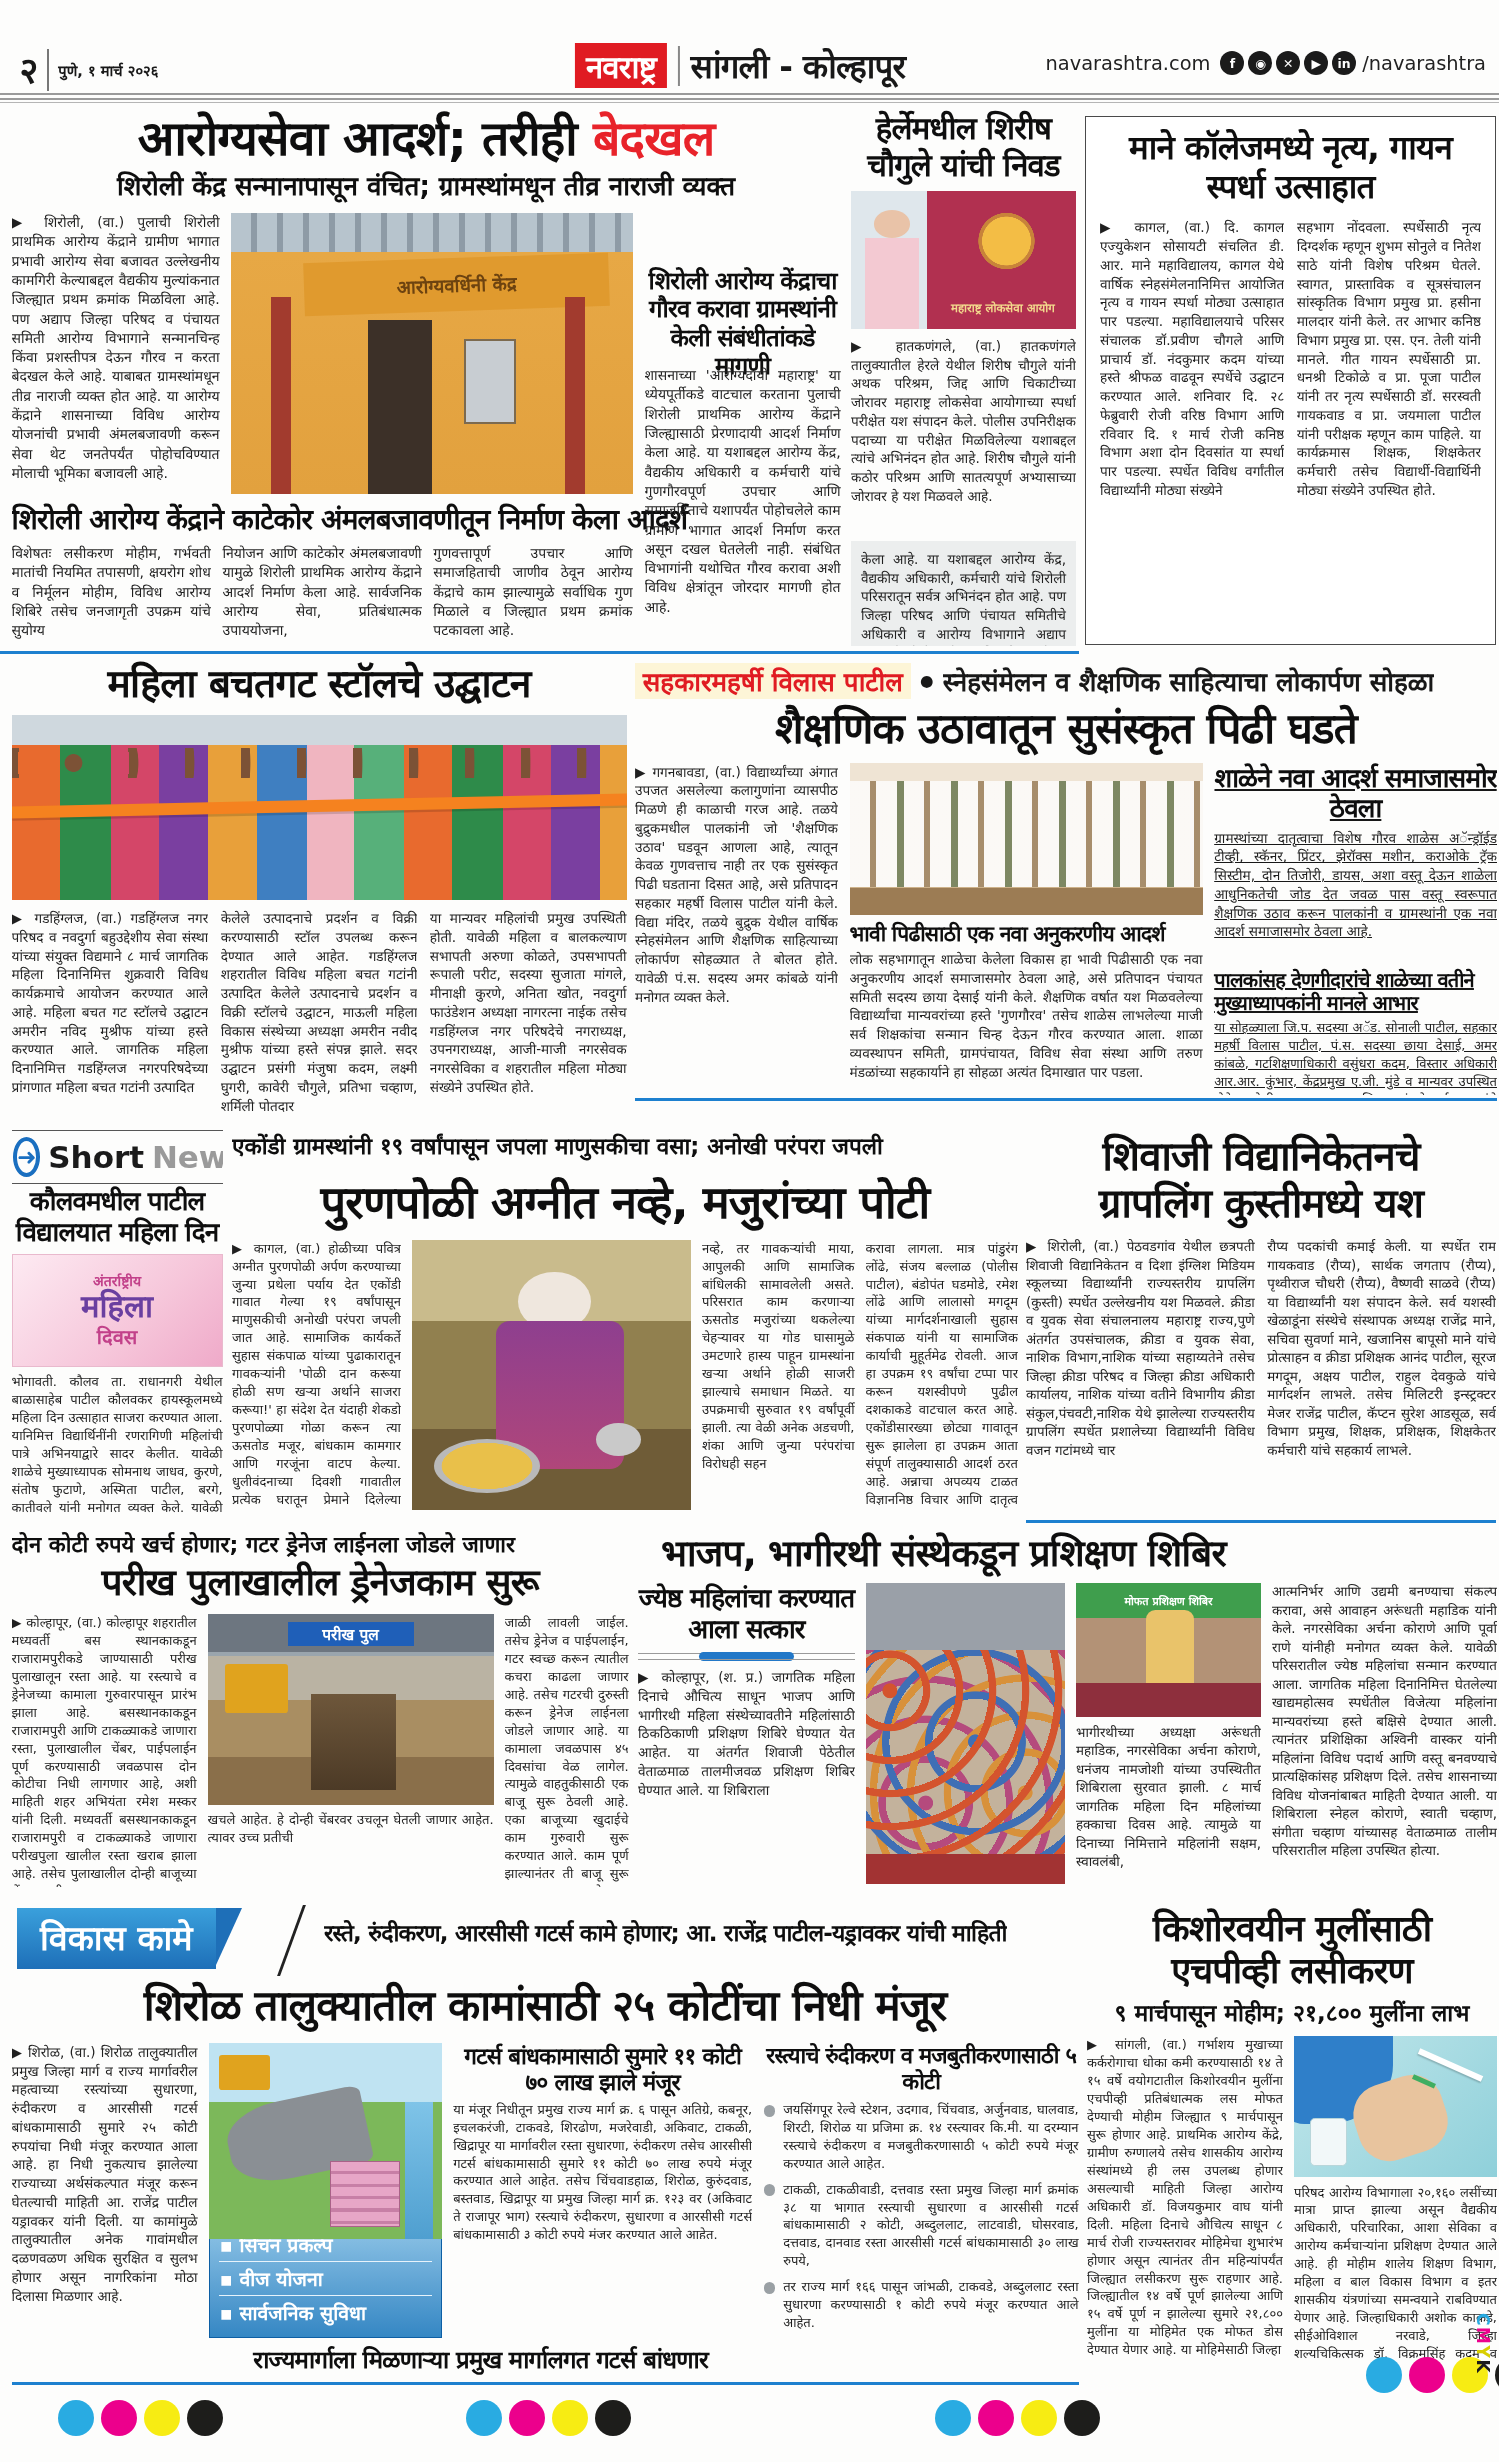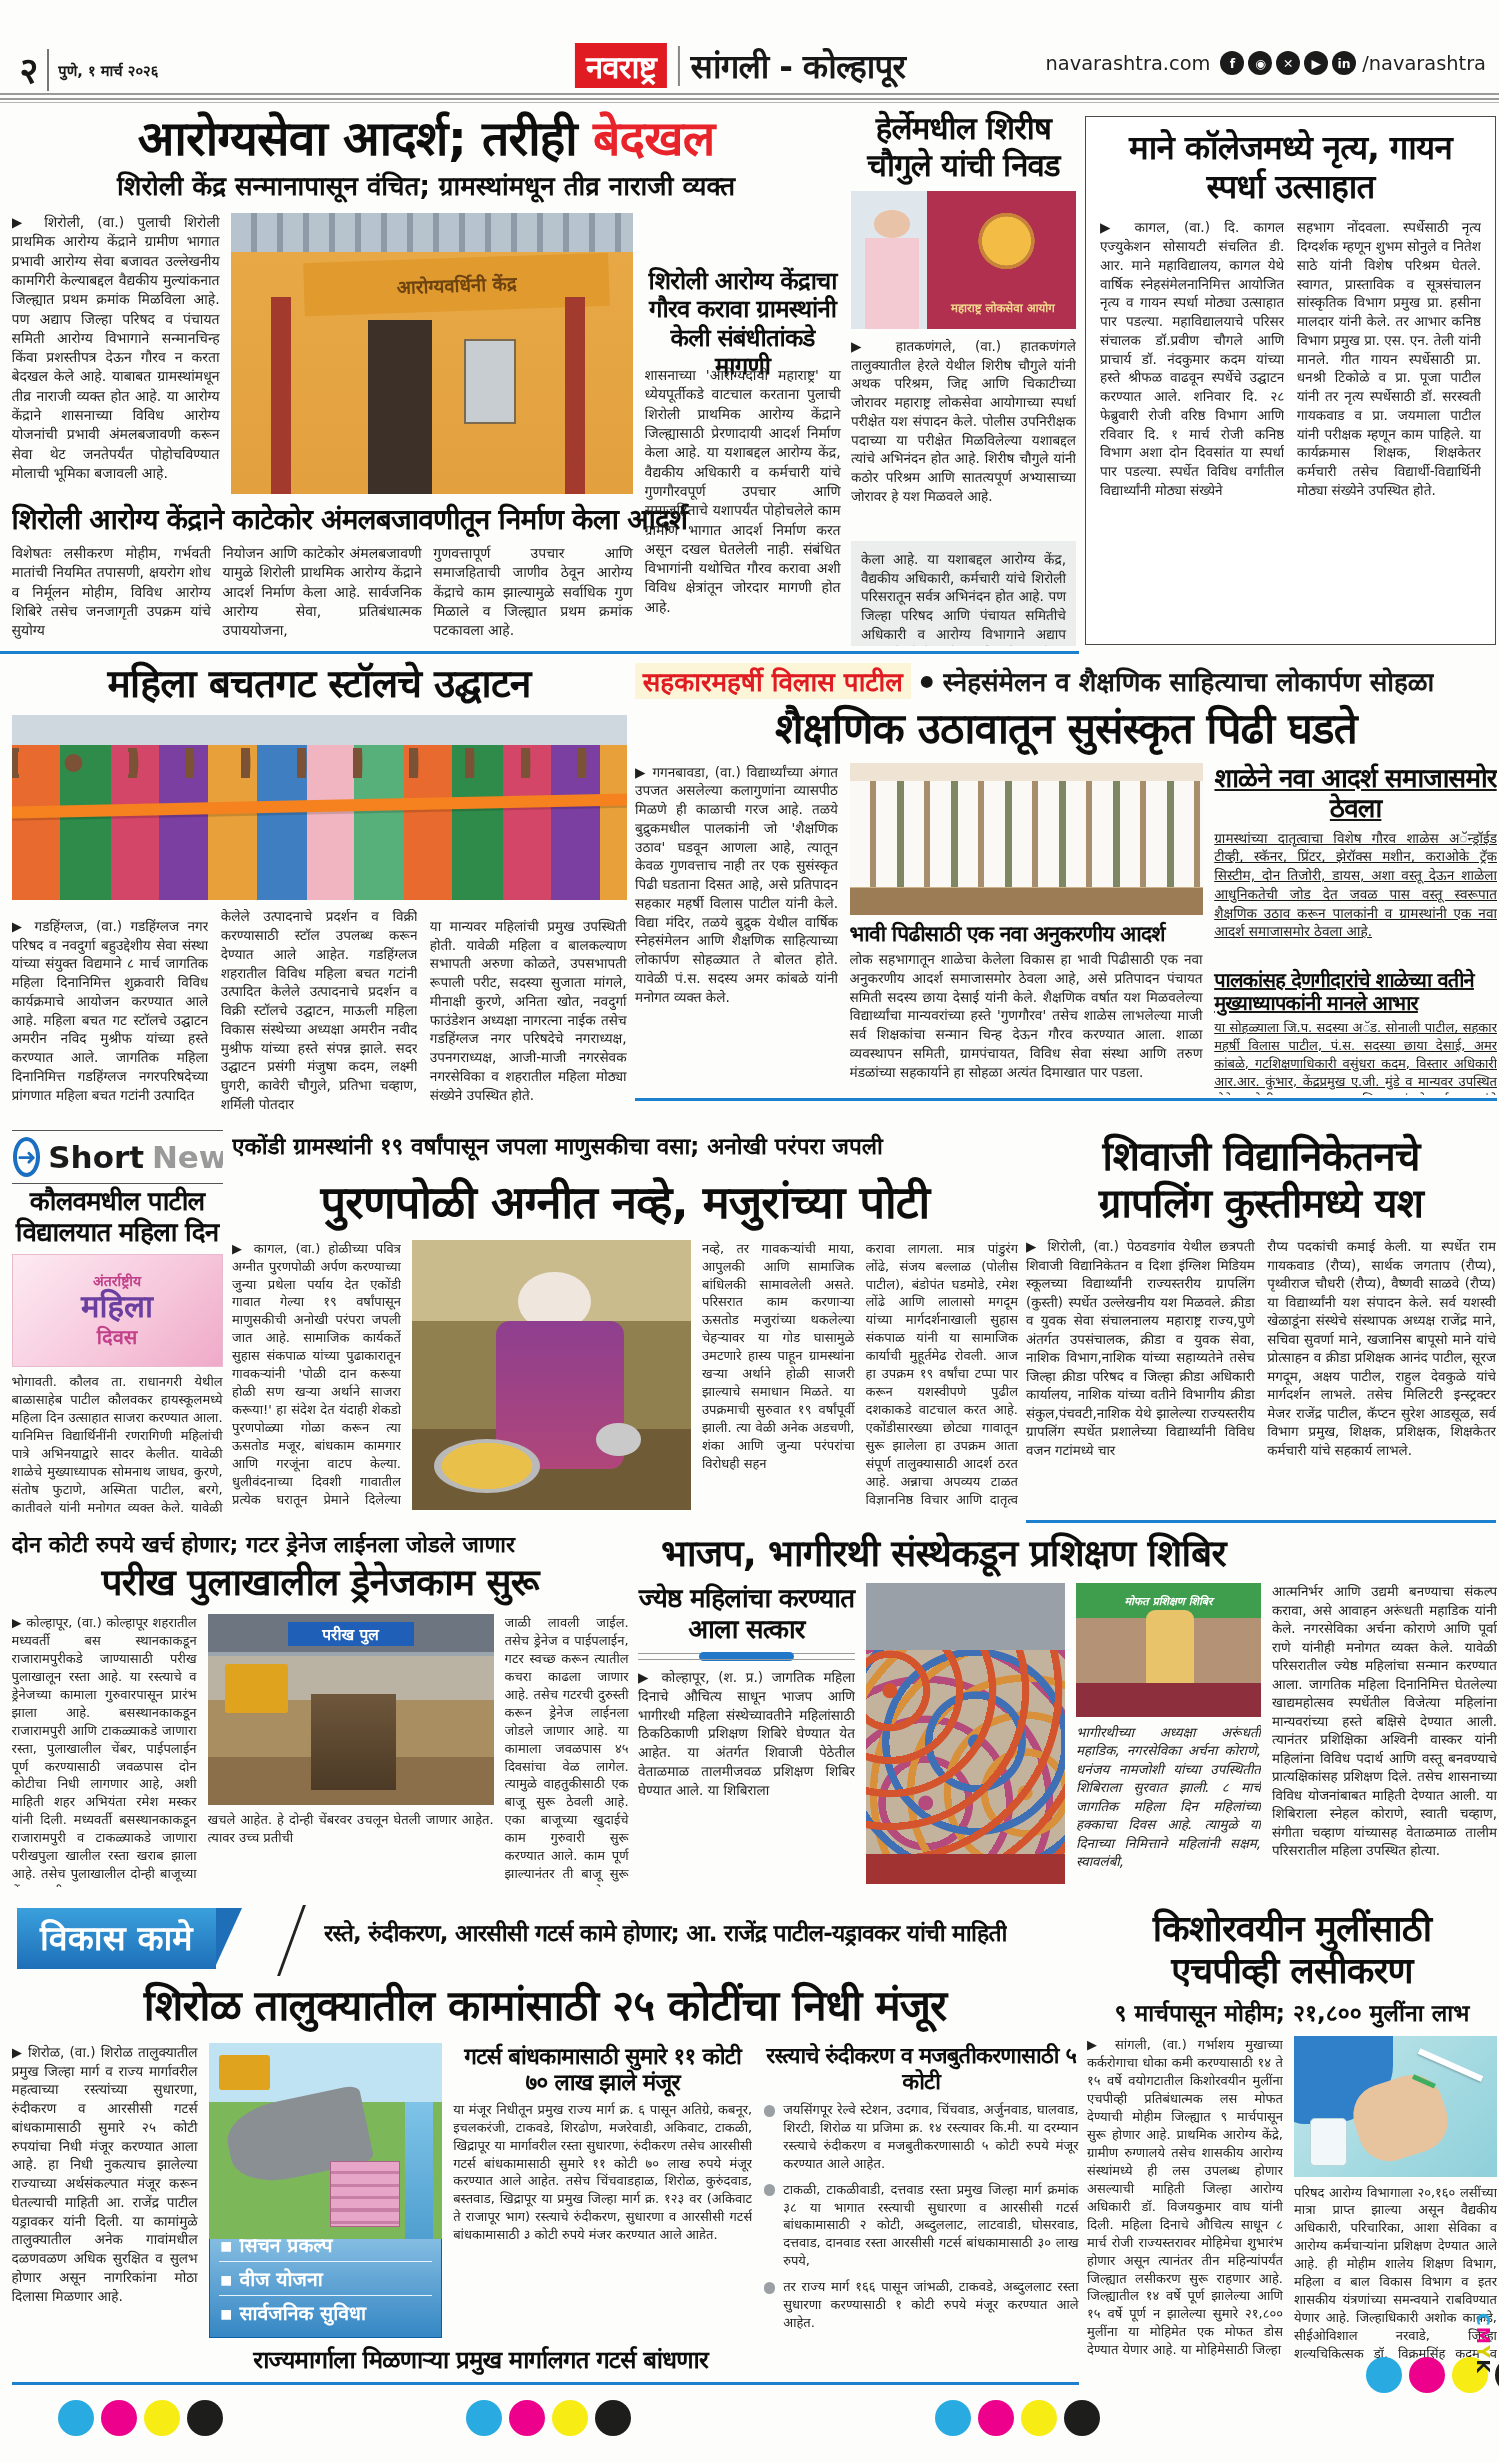--- a/index.html
+++ b/index.html
@@ -125,21 +125,21 @@
   </div>
 
   <div class="rule" style="left:0;top:651px;width:1079px;"></div>
 
   <div class="abs" style="left:11.6px;top:661px;width:615px;height:453px;overflow:hidden;">
     <div class="hl center nowrap" style="font-size:39px;">महिला बचतगट स्टॉलचे उद्घाटन</div>
     <div class="ph" style="height:185px;margin-top:7.8px;background:linear-gradient(180deg,#cfd8de 0 16%,transparent 16%),repeating-linear-gradient(90deg,#e86a2e 0 48px,#2e8b4a 48px 99px,#d44668 99px 147px,#7a3fa0 147px 196px,#e8a03a 196px 245px,#3f7fc1 245px 295px,#f0b5c0 295px 342px,#57b07a 342px 392px);">
       <div class="abs" style="left:0;right:0;top:46%;height:12.4px;background:#f5821f;transform:rotate(-1.2deg);box-shadow:0 2.3px 0 rgba(0,0,0,.15);"></div>
       <div class="abs" style="left:0;right:0;top:18%;height:16%;background:repeating-radial-gradient(circle at 10% 50%,#7c5236 0 8.5px,transparent 9.3px 56px);"></div>
     </div>
-    <div class="cols" style="margin-top:9.3px;height:203px;align-items:center;">
+    <div class="cols" style="margin-top:9.3px;height:203px;">
       <div class="bt" style="font-size:13.6px;">▶ गडहिंग्लज, (वा.) गडहिंग्लज नगर परिषद व नवदुर्गा बहुउद्देशीय सेवा संस्था यांच्या संयुक्त विद्यमाने ८ मार्च जागतिक महिला दिनानिमित्त शुक्रवारी विविध कार्यक्रमाचे आयोजन करण्यात आले आहे. महिला बचत गट स्टॉलचे उद्घाटन अमरीन नविद मुश्रीफ यांच्या हस्ते करण्यात आले. जागतिक महिला दिनानिमित्त गडहिंग्लज नगरपरिषदेच्या प्रांगणात महिला बचत गटांनी उत्पादित</div>
       <div class="bt" style="font-size:13.6px;">केलेले उत्पादनाचे प्रदर्शन व विक्री करण्यासाठी स्टॉल उपलब्ध करून देण्यात आले आहेत. गडहिंग्लज शहरातील विविध महिला बचत गटांनी उत्पादित केलेले उत्पादनाचे प्रदर्शन व विक्री स्टॉलचे उद्घाटन, माऊली महिला विकास संस्थेच्या अध्यक्षा अमरीन नवीद मुश्रीफ यांच्या हस्ते संपन्न झाले. सदर उद्घाटन प्रसंगी मंजुषा कदम, लक्ष्मी घुगरी, कावेरी चौगुले, प्रतिभा चव्हाण, शर्मिली पोतदार</div>
       <div class="bt" style="font-size:13.6px;">या मान्यवर महिलांची प्रमुख उपस्थिती होती. यावेळी महिला व बालकल्याण सभापती अरुणा कोळते, उपसभापती रूपाली परीट, सदस्या सुजाता मांगले, मीनाक्षी कुरणे, अनिता खोत, नवदुर्गा फाउंडेशन अध्यक्षा नागरत्ना नाईक तसेच गडहिंग्लज नगर परिषदेचे नगराध्यक्ष, उपनगराध्यक्ष, आजी-माजी नगरसेवक नगरसेविका व शहरातील महिला मोठ्या संख्येने उपस्थित होते.</div>
     </div>
   </div>
 
   <div class="abs" style="left:635px;top:663px;width:862px;height:432px;overflow:hidden;">
     <div style="display:flex;align-items:center;gap:9.3px;">
       <span class="khead" style="font-size:26px;color:#e01b22;background:#fdf5d7;padding:0 7.8px;">सहकारमहर्षी विलास पाटील</span>
       <span style="font-size:15.5px;">●</span>
@@ -235,21 +235,21 @@
         <div class="pill-div">
             <span></span>
           </div>
         <div class="bt" style="font-size:13.6px;height:194px;">▶ कोल्हापूर, (श. प्र.) जागतिक महिला दिनाचे औचित्य साधून भाजप आणि भागीरथी महिला संस्थेच्यावतीने महिलांसाठी ठिकठिकाणी प्रशिक्षण शिबिरे घेण्यात येत आहेत. या अंतर्गत शिवाजी पेठेतील वेताळमाळ तालमीजवळ प्रशिक्षण शिबिर घेण्यात आले. या शिबिराला</div>
       </div>
       <div class="ph" style="flex:0 0 199px;background:#c3b29c;">
         <div class="abs" style="left:0;right:0;top:0;height:22%;background:#9aa0a8;"></div>
         <div class="abs" style="inset:22% 0 10% 0;background:repeating-radial-gradient(circle at 12% 20%,#d4542e 0 7px,transparent 7.8px 33px),repeating-radial-gradient(circle at 55% 45%,#3f6fb5 0 7px,transparent 7.8px 43px),repeating-radial-gradient(circle at 80% 70%,#d8913a 0 7px,transparent 7.8px 37px),repeating-radial-gradient(circle at 30% 75%,#b54a7d 0 7px,transparent 7.8px 40px);"></div>
         <div class="abs" style="left:0;right:0;bottom:0;height:10%;background:#a23333;"></div>
       </div>
-      <div style="flex:0 0 185px;font-style:italic;">
+      <div style="flex:0 0 185px;">
         <div class="ph" style="height:134px;background:#b39276;">
           <div class="abs" style="left:0;right:0;top:0;height:26%;background:#3f9e4d;display:flex;align-items:center;justify-content:center;">
             <span style="color:#fff;font-size:11px;font-weight:bold;">मोफत प्रशिक्षण शिबिर</span>
           </div>
           <div class="abs" style="left:38%;top:20%;width:26%;height:62%;border-radius:9.3px;background:#e9c36a;"></div>
           <div class="abs" style="left:0;right:0;bottom:0;height:26%;background:#8e2f3d;"></div>
         </div>
         <div class="bt" style="font-size:13.4px;margin-top:6.2px;height:155px;">भागीरथीच्या अध्यक्षा अरूंधती महाडिक, नगरसेविका अर्चना कोराणे, धनंजय नामजोशी यांच्या उपस्थितीत शिबिराला सुरवात झाली. ८ मार्च जागतिक महिला दिन महिलांच्या हक्काचा दिवस आहे. त्यामुळे या दिनाच्या निमित्ताने महिलांनी सक्षम, स्वावलंबी,</div>
       </div>
       <div class="bt" style="flex:1;font-size:13.4px;">आत्मनिर्भर आणि उद्यमी बनण्याचा संकल्प करावा, असे आवाहन अरूंधती महाडिक यांनी केले. नगरसेविका अर्चना कोराणे आणि पूर्वा राणे यांनीही मनोगत व्यक्त केले. यावेळी परिसरातील ज्येष्ठ महिलांचा सन्मान करण्यात आला. जागतिक महिला दिनानिमित्त घेतलेल्या खाद्यमहोत्सव स्पर्धेतील विजेत्या महिलांना मान्यवरांच्या हस्ते बक्षिसे देण्यात आली. त्यानंतर प्रशिक्षिका अश्विनी वास्कर यांनी महिलांना विविध पदार्थ आणि वस्तू बनवण्याचे प्रात्यक्षिकांसह प्रशिक्षण दिले. तसेच शासनाच्या विविध योजनांबाबत माहिती देण्यात आली. या शिबिराला स्नेहल कोराणे, स्वाती चव्हाण, संगीता चव्हाण यांच्यासह वेताळमाळ तालीम परिसरातील महिला उपस्थित होत्या.</div>

